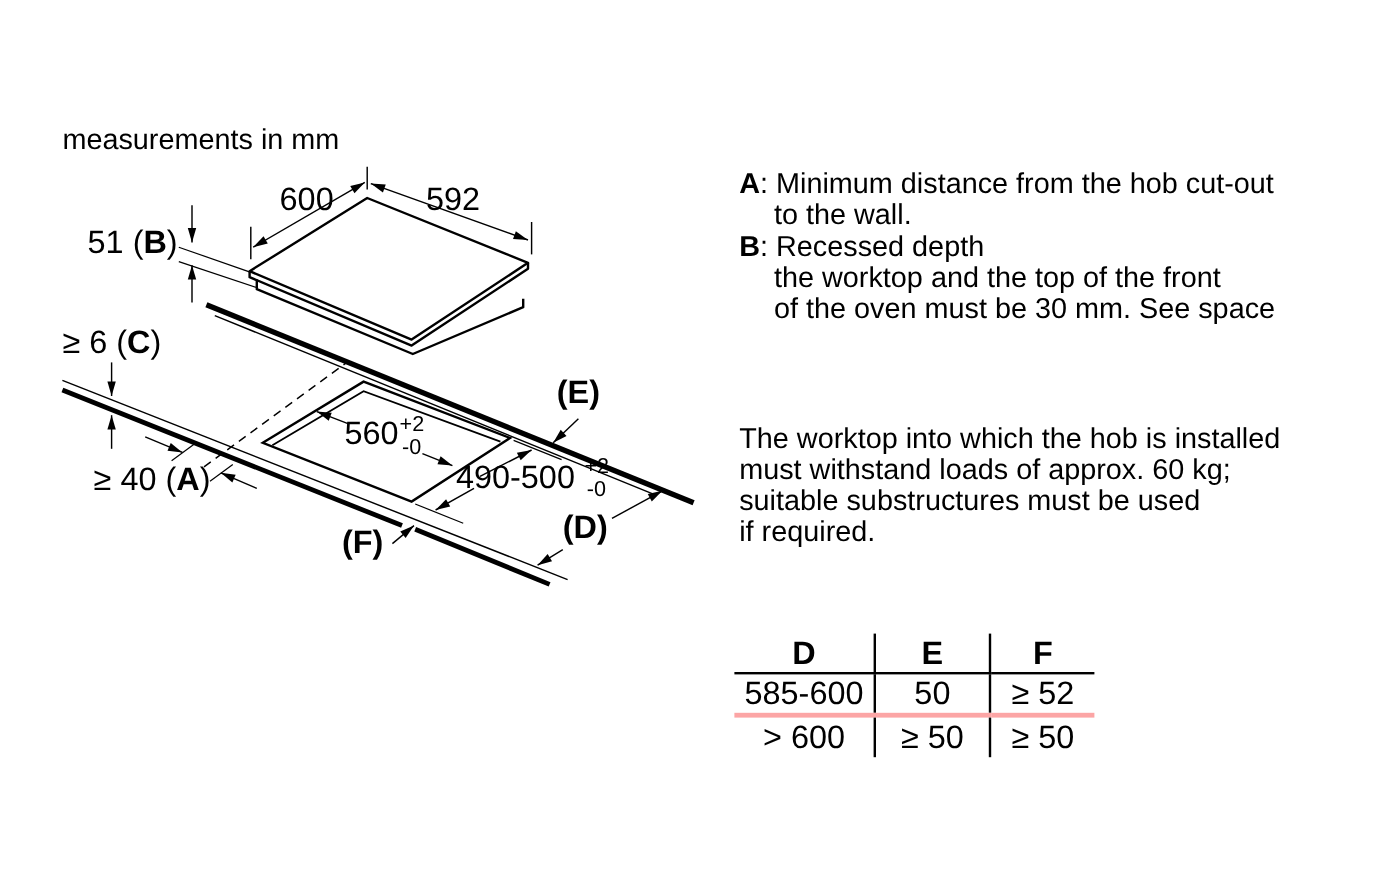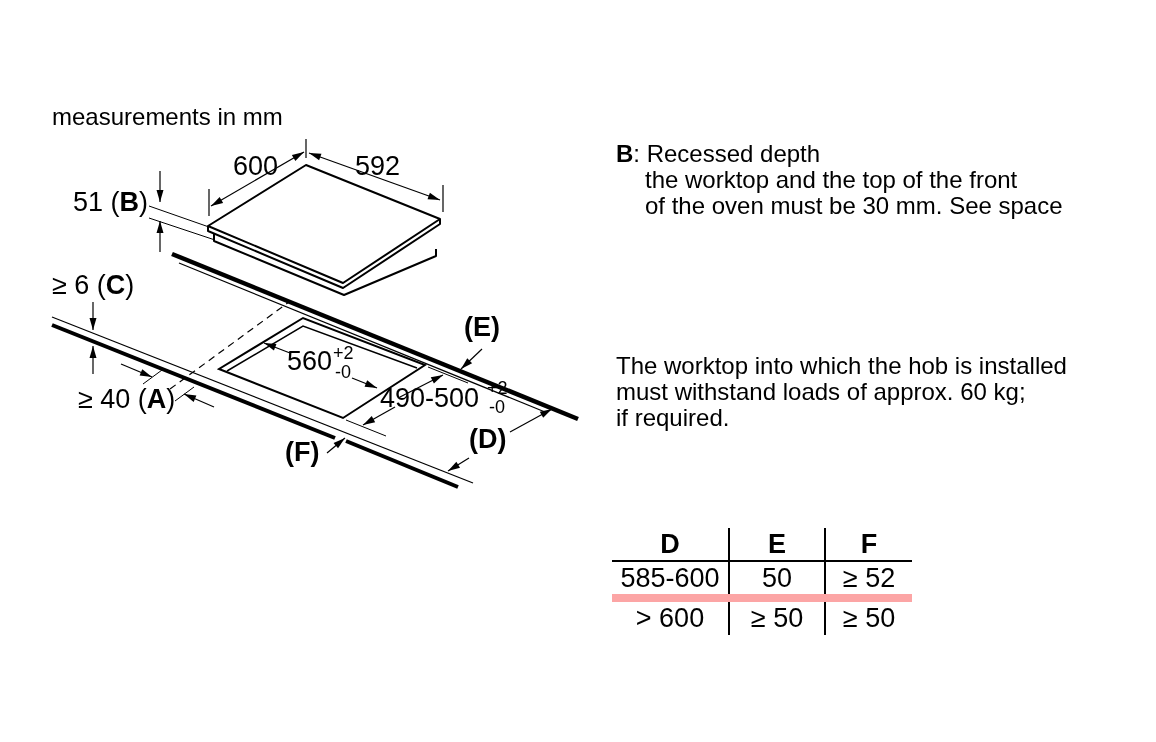--- a/index.html
+++ b/index.html
@@ -28,21 +28,21 @@
   #lf{left:285px;top:439px;}
   
   #legend{left:616px;top:141px;width:500px;font-size:24px;line-height:26px;white-space:normal;}
   .legend-line{white-space:nowrap;}
   .legend-line.cont{padding-left:29px;}
   #para{left:616px;top:353px;width:500px;font-size:24px;line-height:26px;}
   
   #spec{left:612px;top:528px;border-collapse:collapse;font-size:27px;}
   #spec td{text-align:center;padding:0;}
   #spec tr.hdr td{font-weight:bold;height:32px;border-bottom:2px solid #000;}
-  #spec tr.r1 td{height:32px;border-bottom:8px solid #fca5a5;}
+  #spec tr.r1 td{height:32px;border-bottom:4px solid #fca5a5;}
   #spec tr.r2 td{height:33px;}
   #spec td.c0{width:116px;border-right:2px solid #000;}
   #spec td.c1{width:94px;border-right:2px solid #000;}
   #spec td.c2{width:86px;}
 </style>
 </head>
 <body>
 
 <div id="page">
 
@@ -140,31 +140,36 @@
   <div id="d490" class="abs dim">490-500</div>
   <div id="d490p" class="abs tol">+2</div>
   <div id="d490m" class="abs tol">-0</div>
 
   <div id="le" class="abs dim boldlab">(E)</div>
   <div id="ld" class="abs dim boldlab">(D)</div>
   <div id="lf" class="abs dim boldlab">(F)</div>
 
   <div id="legend" class="abs">
     <div class="legend-item">
+      <div class="legend-line first"><b>A</b><span>:</span> <span>Minimum distance from the hob cut-out</span></div>
+      <div class="legend-line cont">to the wall.</div>
+    </div>
+    <div class="legend-item">
       <div class="legend-line first"><b>B</b><span>:</span> <span>Recessed depth</span></div>
     </div>
     <div class="legend-item">
       <div class="legend-line cont">the worktop and the top of the front</div>
       <div class="legend-line cont">of the oven must be 30 mm. See space</div>
     </div>
   </div>
 
   <div id="para" class="abs">
     <div class="legend-line">The worktop into which the hob is installed</div>
     <div class="legend-line">must withstand loads of approx. 60 kg;</div>
+    <div class="legend-line">suitable substructures must be used</div>
     <div class="legend-line">if required.</div>
   </div>
 
   <table id="spec" class="abs">
     <tbody>
       <tr class="hdr">
         <td class="c0">D</td>
         <td class="c1">E</td>
         <td class="c2">F</td>
       </tr>

